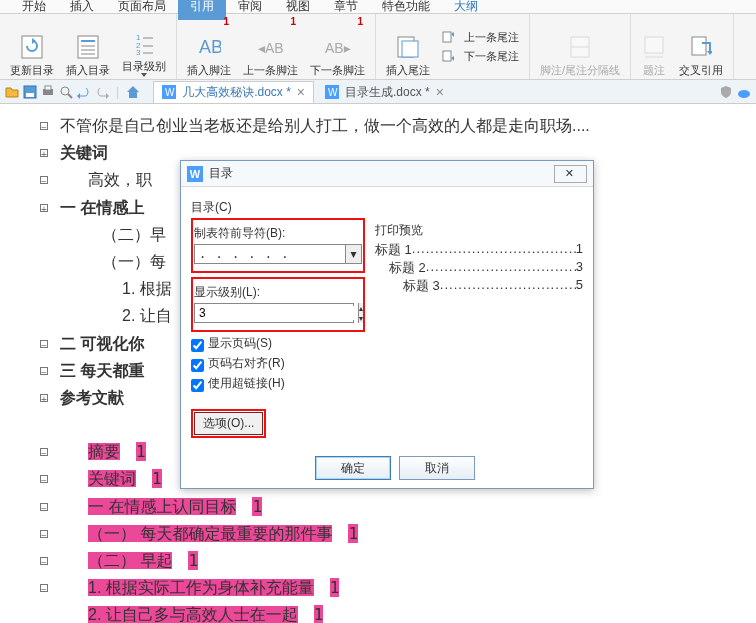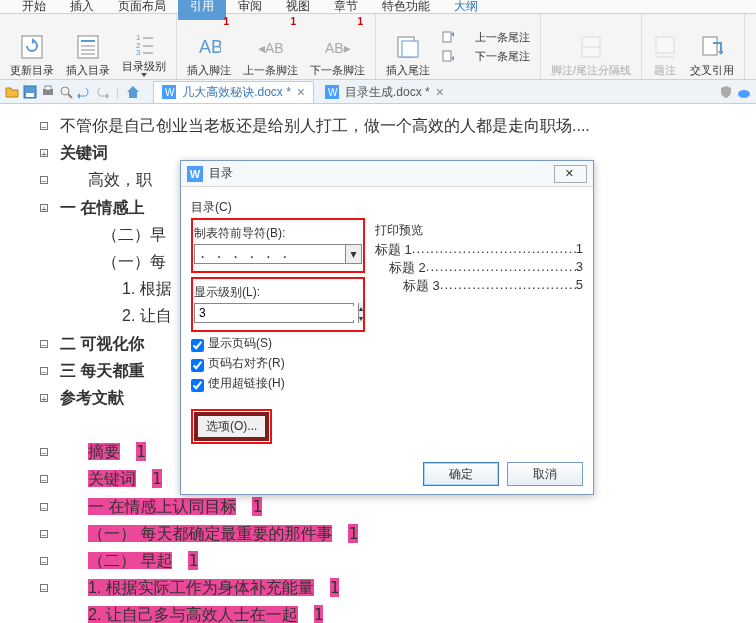--- a/index.html
+++ b/index.html
@@ -9,21 +9,21 @@
 .menubar .active { background: #5b9bd5; color: #fff; }
 .menubar .highlight { color: #2e75b6; }
 .ribbon { display: flex; height: 66px; background: #f5f5f5; border-bottom: 1px solid #d0d0d0; }
 .rgroup { display: flex; border-right: 1px solid #ddd; padding: 2px 4px; }
 .rbtn { display: flex; flex-direction: column; align-items: center; justify-content: flex-end; padding: 0 6px; cursor: pointer; position: relative; font-size: 11px; }
 .rbtn .ric { width: 26px; height: 30px; margin-bottom: 2px; display: flex; align-items: center; justify-content: center; }
 .rbtn .lbl { white-space: nowrap; line-height: 1.2; }
 .rbtn.dis .lbl { color: #aaa; }
 .rbtn.dis svg { opacity: .35; }
 .rgroup .stack { display: flex; flex-direction: column; justify-content: center; gap: 4px; padding: 0 6px; }
-.stack-row { display: flex; align-items: center; gap: 19px; font-size: 11px; cursor: pointer; white-space: nowrap; }
+.stack-row { display: flex; align-items: center; gap: 8px; font-size: 11px; cursor: pointer; white-space: nowrap; }
 .tabbar { display: flex; height: 24px; background: #eef3f7; border-bottom: 1px solid #ccc; align-items: center; padding: 0 4px; gap: 2px; }
 .ticon { width: 16px; height: 16px; cursor: pointer; display: inline-flex; align-items: center; justify-content: center; }
 .doctab { display: flex; align-items: center; height: 22px; padding: 0 8px; gap: 6px; font-size: 12px; color: #555; border: 1px solid transparent; border-bottom: none; cursor: pointer; }
 .doctab.active { background: #fff; border-color: #ccc; color: #3a7ab8; }
 .doctab .x { color: #888; font-size: 14px; }
 .tabbar .spacer { flex: 1; }
 .doc { padding: 8px 0 0 0; font-family: SimSun, serif; font-size: 16px; line-height: 1.7; position: relative; }
 .row { display: flex; align-items: flex-start; }
 .gut { width: 60px; text-align: right; padding-right: 12px; color: #888; font-size: 12px; padding-top: 4px; }
 .gut .sq { display:inline-block; width:8px; height:8px; border:1px solid #777; position:relative; }
@@ -49,22 +49,22 @@
 .spin input { border:none; flex:1; padding:0 4px; font-size:12px; outline:none; }
 .spin .sp { width:16px; display:flex; flex-direction:column; border-left:1px solid #888; }
 .spin .sp div { height:10px; display:flex; align-items:center; justify-content:center; background:#eee; cursor:pointer; font-size:8px; }
 .chk { display:flex; align-items:flex-end; gap:4px; margin:3px 0; }
 .chk input { margin:0; }
 .leftcol { width: 174px; float:left; }
 .rightcol { margin-left: 184px; }
 .preview { font-family: SimSun, serif; font-size: 13px; }
 .preview .prow { display:flex; white-space: nowrap; }
 .preview .dots { flex:1; overflow:hidden; letter-spacing:1px; }
-.opt-btn { border:4px solid #7f1d1d; background:#f0f0f0; padding:2px 8px; cursor:pointer; display:inline-block; margin-top:14px; }
-.dlg-foot { display:flex; justify-content:flex-end; gap:8px; padding: 8px 10px; margin-left: 16px; }
+.opt-btn { border:1px solid #7f1d1d; background:#f0f0f0; padding:2px 8px; cursor:pointer; display:inline-block; margin-top:14px; }
+.dlg-foot { display:flex; justify-content:center; gap:8px; padding: 8px 10px; margin-left: 16px; }
 .btn { width:76px; height:24px; border:1px solid #7a9ac0; background:linear-gradient(#fefefe,#e6eef6); cursor:pointer; font-size:12px; display:flex; align-items:center; justify-content:center; }
 .btn.primary { border-color:#3c7fb1; box-shadow: 0 0 0 1px #a8d6ff inset; }
 svg { display:block; }
 .tri { width:0; height:0; border-left:3px solid transparent; border-right:3px solid transparent; border-top:4px solid #555; display:inline-block; }
 .red1 { color:#c00; font-size:10px; font-weight:bold; position:absolute; top:0; right:8px; }
 </style>
 </head>
 <body>
 
 <div class="menubar">

